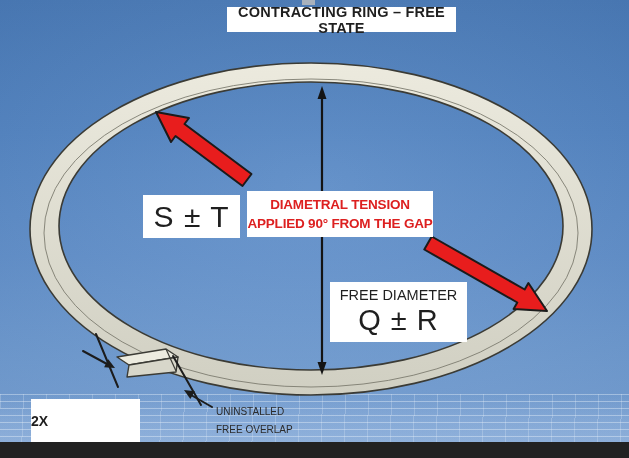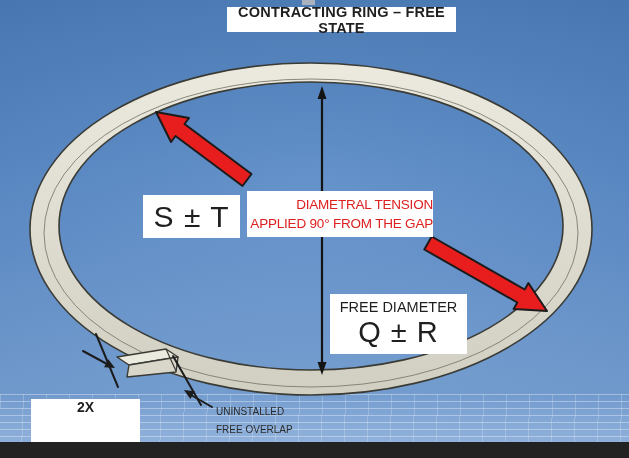--- a/index.html
+++ b/index.html
@@ -22,25 +22,25 @@
     background:linear-gradient(180deg, rgba(60,95,150,0.30), rgba(45,78,130,0.45));
   }
   svg{position:absolute;left:0;top:0;}
   .label-box{
     position:absolute;background:#ffffff;color:#1f1f1f;
     display:flex;flex-direction:column;align-items:center;justify-content:center;
     text-align:center;box-sizing:border-box;
   }
   .title-box{left:227px;top:7px;width:229px;height:25px;font-size:14.5px;font-weight:600;letter-spacing:.2px;}
   .st-box{left:143px;top:195px;width:97px;height:43px;font-size:30px;font-weight:400;letter-spacing:1px;}
-  .tension-box{left:247px;top:191px;width:186px;height:46px;color:#dd2020;font-weight:400;font-size:13.5px;line-height:19px;letter-spacing:-0.2px;align-items:flex-end;}
-  .diameter-box{left:330px;top:294px;width:137px;height:60px;}
+  .tension-box{left:247px;top:191px;width:186px;height:46px;color:#dd2020;font-weight:700;font-size:13.5px;line-height:19px;letter-spacing:-0.2px;}
+  .diameter-box{left:330px;top:282px;width:137px;height:60px;}
   .diameter-caption{font-size:14.5px;font-weight:500;}
   .diameter-value{font-size:29px;font-weight:500;letter-spacing:1px;margin-top:1px;}
-  .overlap-box{left:31px;top:399px;width:109px;height:43px;flex-direction:row;align-items:baseline;gap:8px;}
+  .overlap-box{left:31px;top:399px;width:109px;height:43px;flex-direction:column;align-items:baseline;gap:8px;}
   .overlap-qty{font-size:14px;font-weight:700;}
   .overlap-value{font-size:25px;font-weight:700;letter-spacing:1px;}
   .uninstalled-note{
     position:absolute;left:216px;top:403px;width:120px;
     color:#2b2b2b;font-size:10px;font-weight:500;line-height:18px;text-align:left;
   }
 </style>
 </head>
 <body>
 

